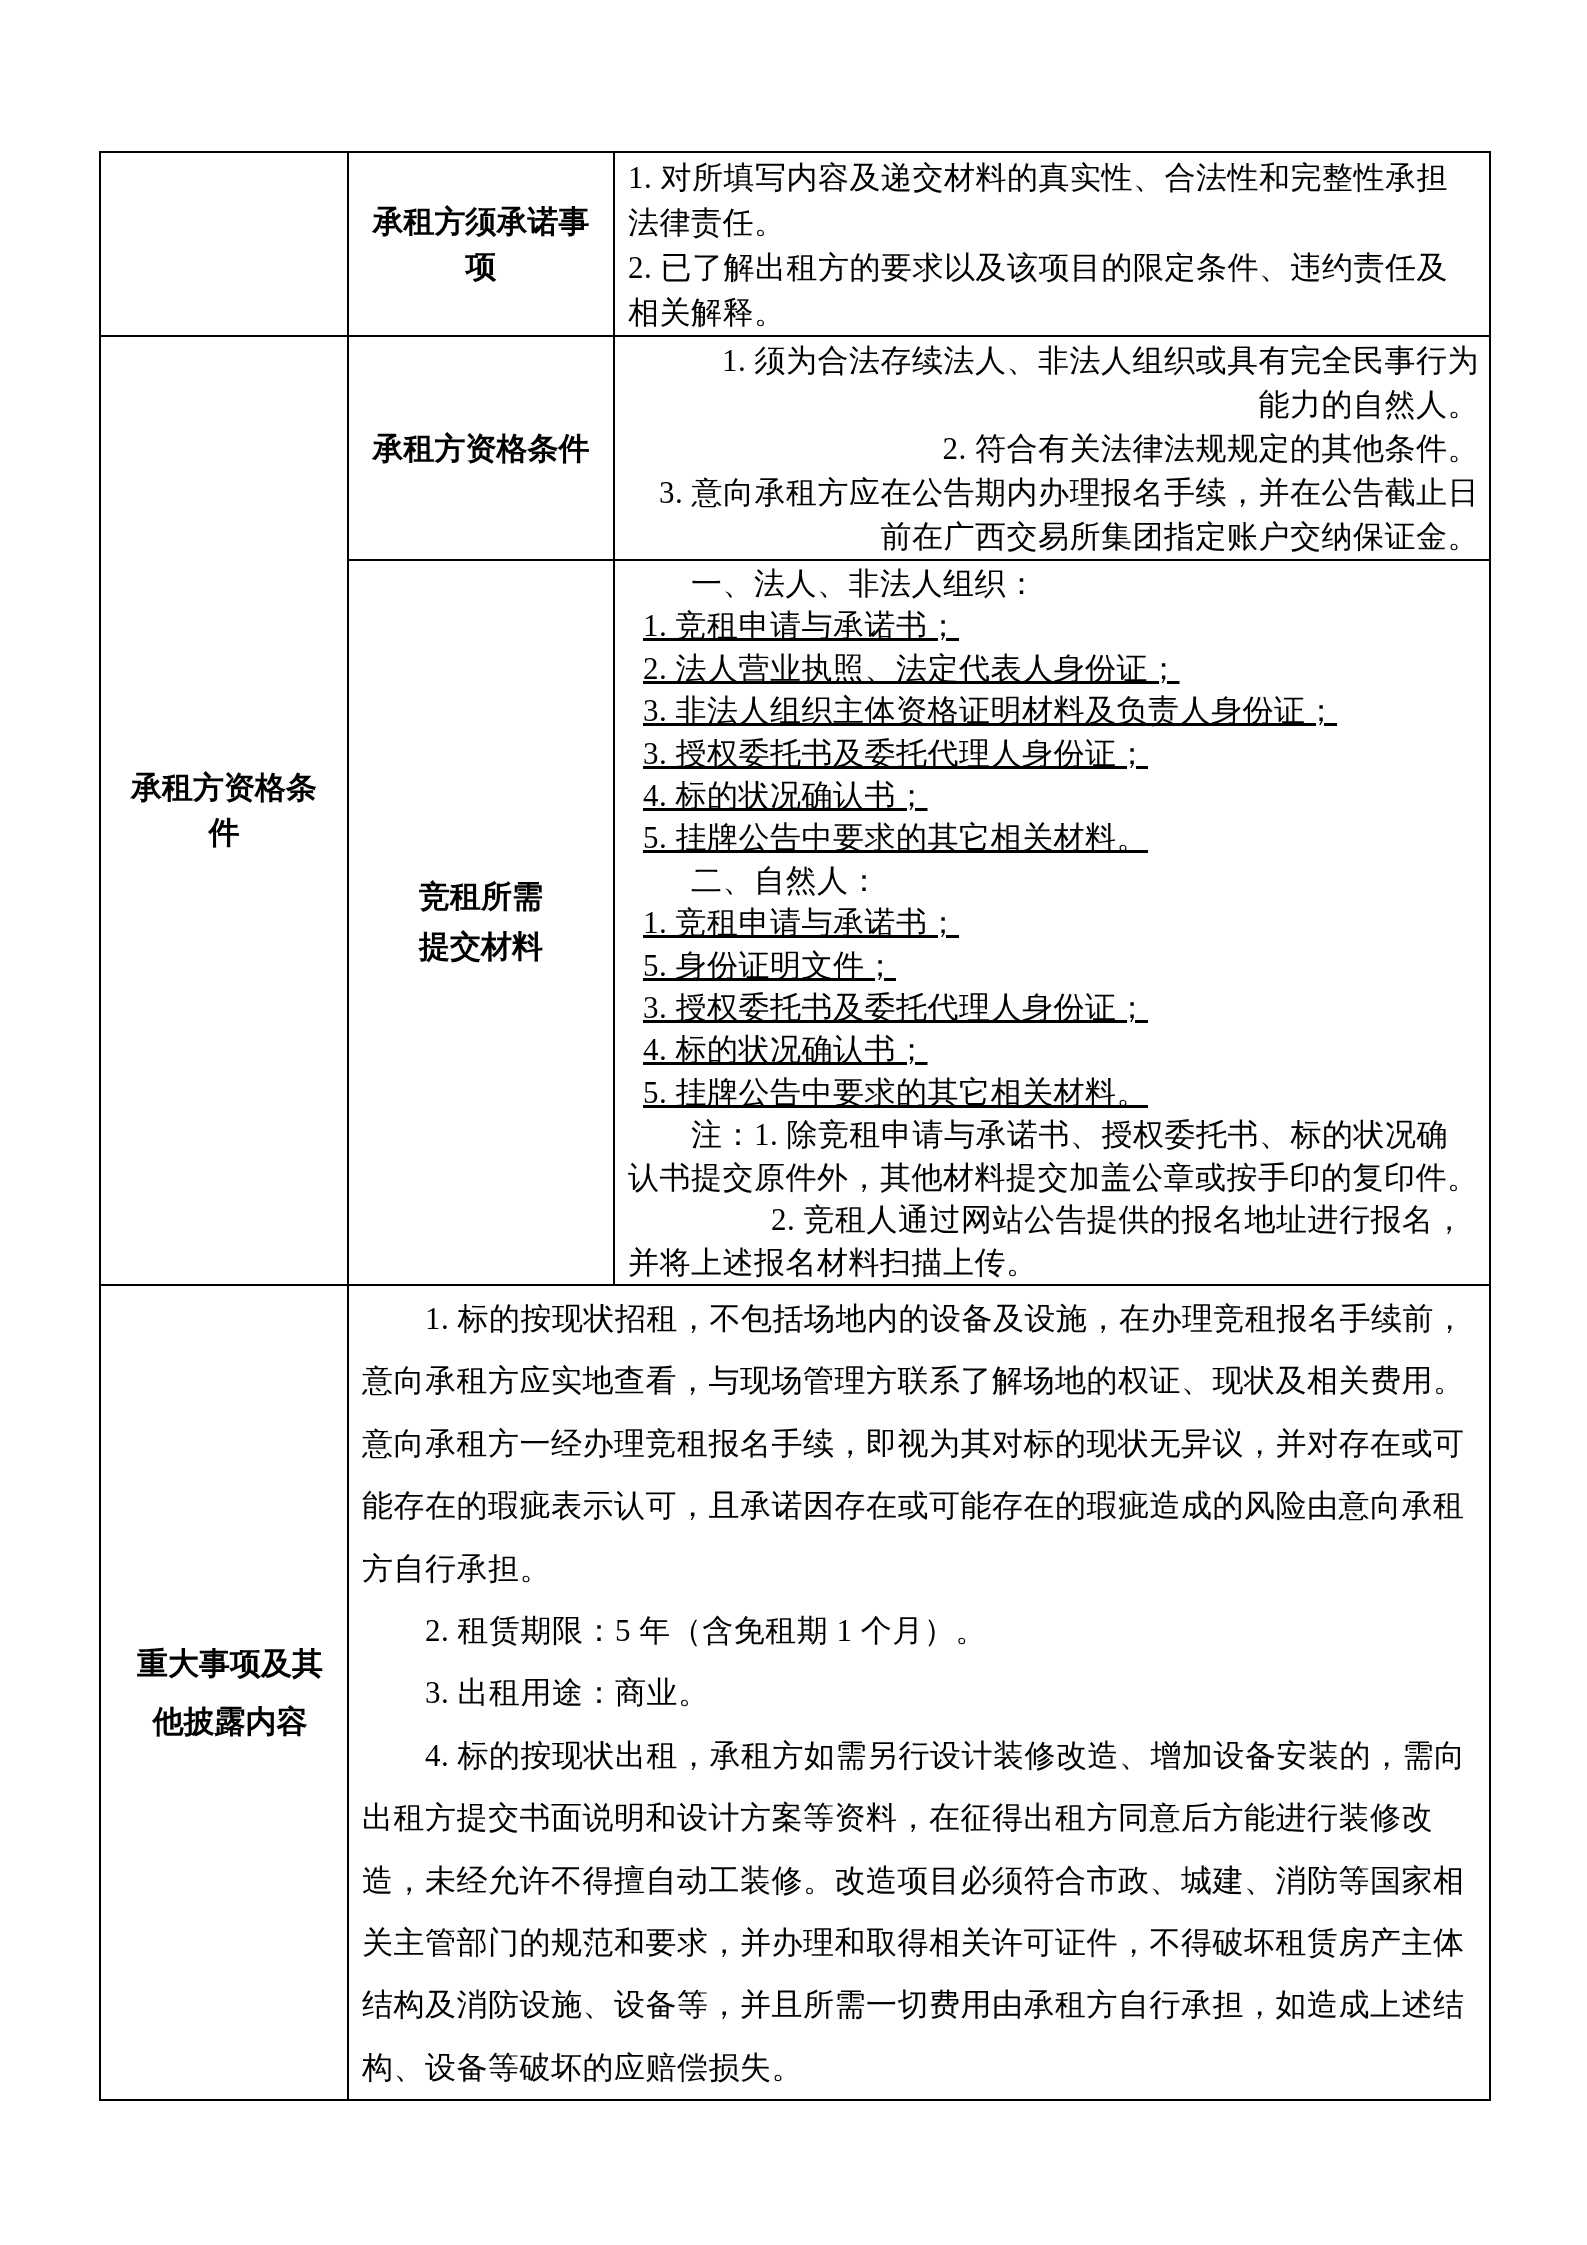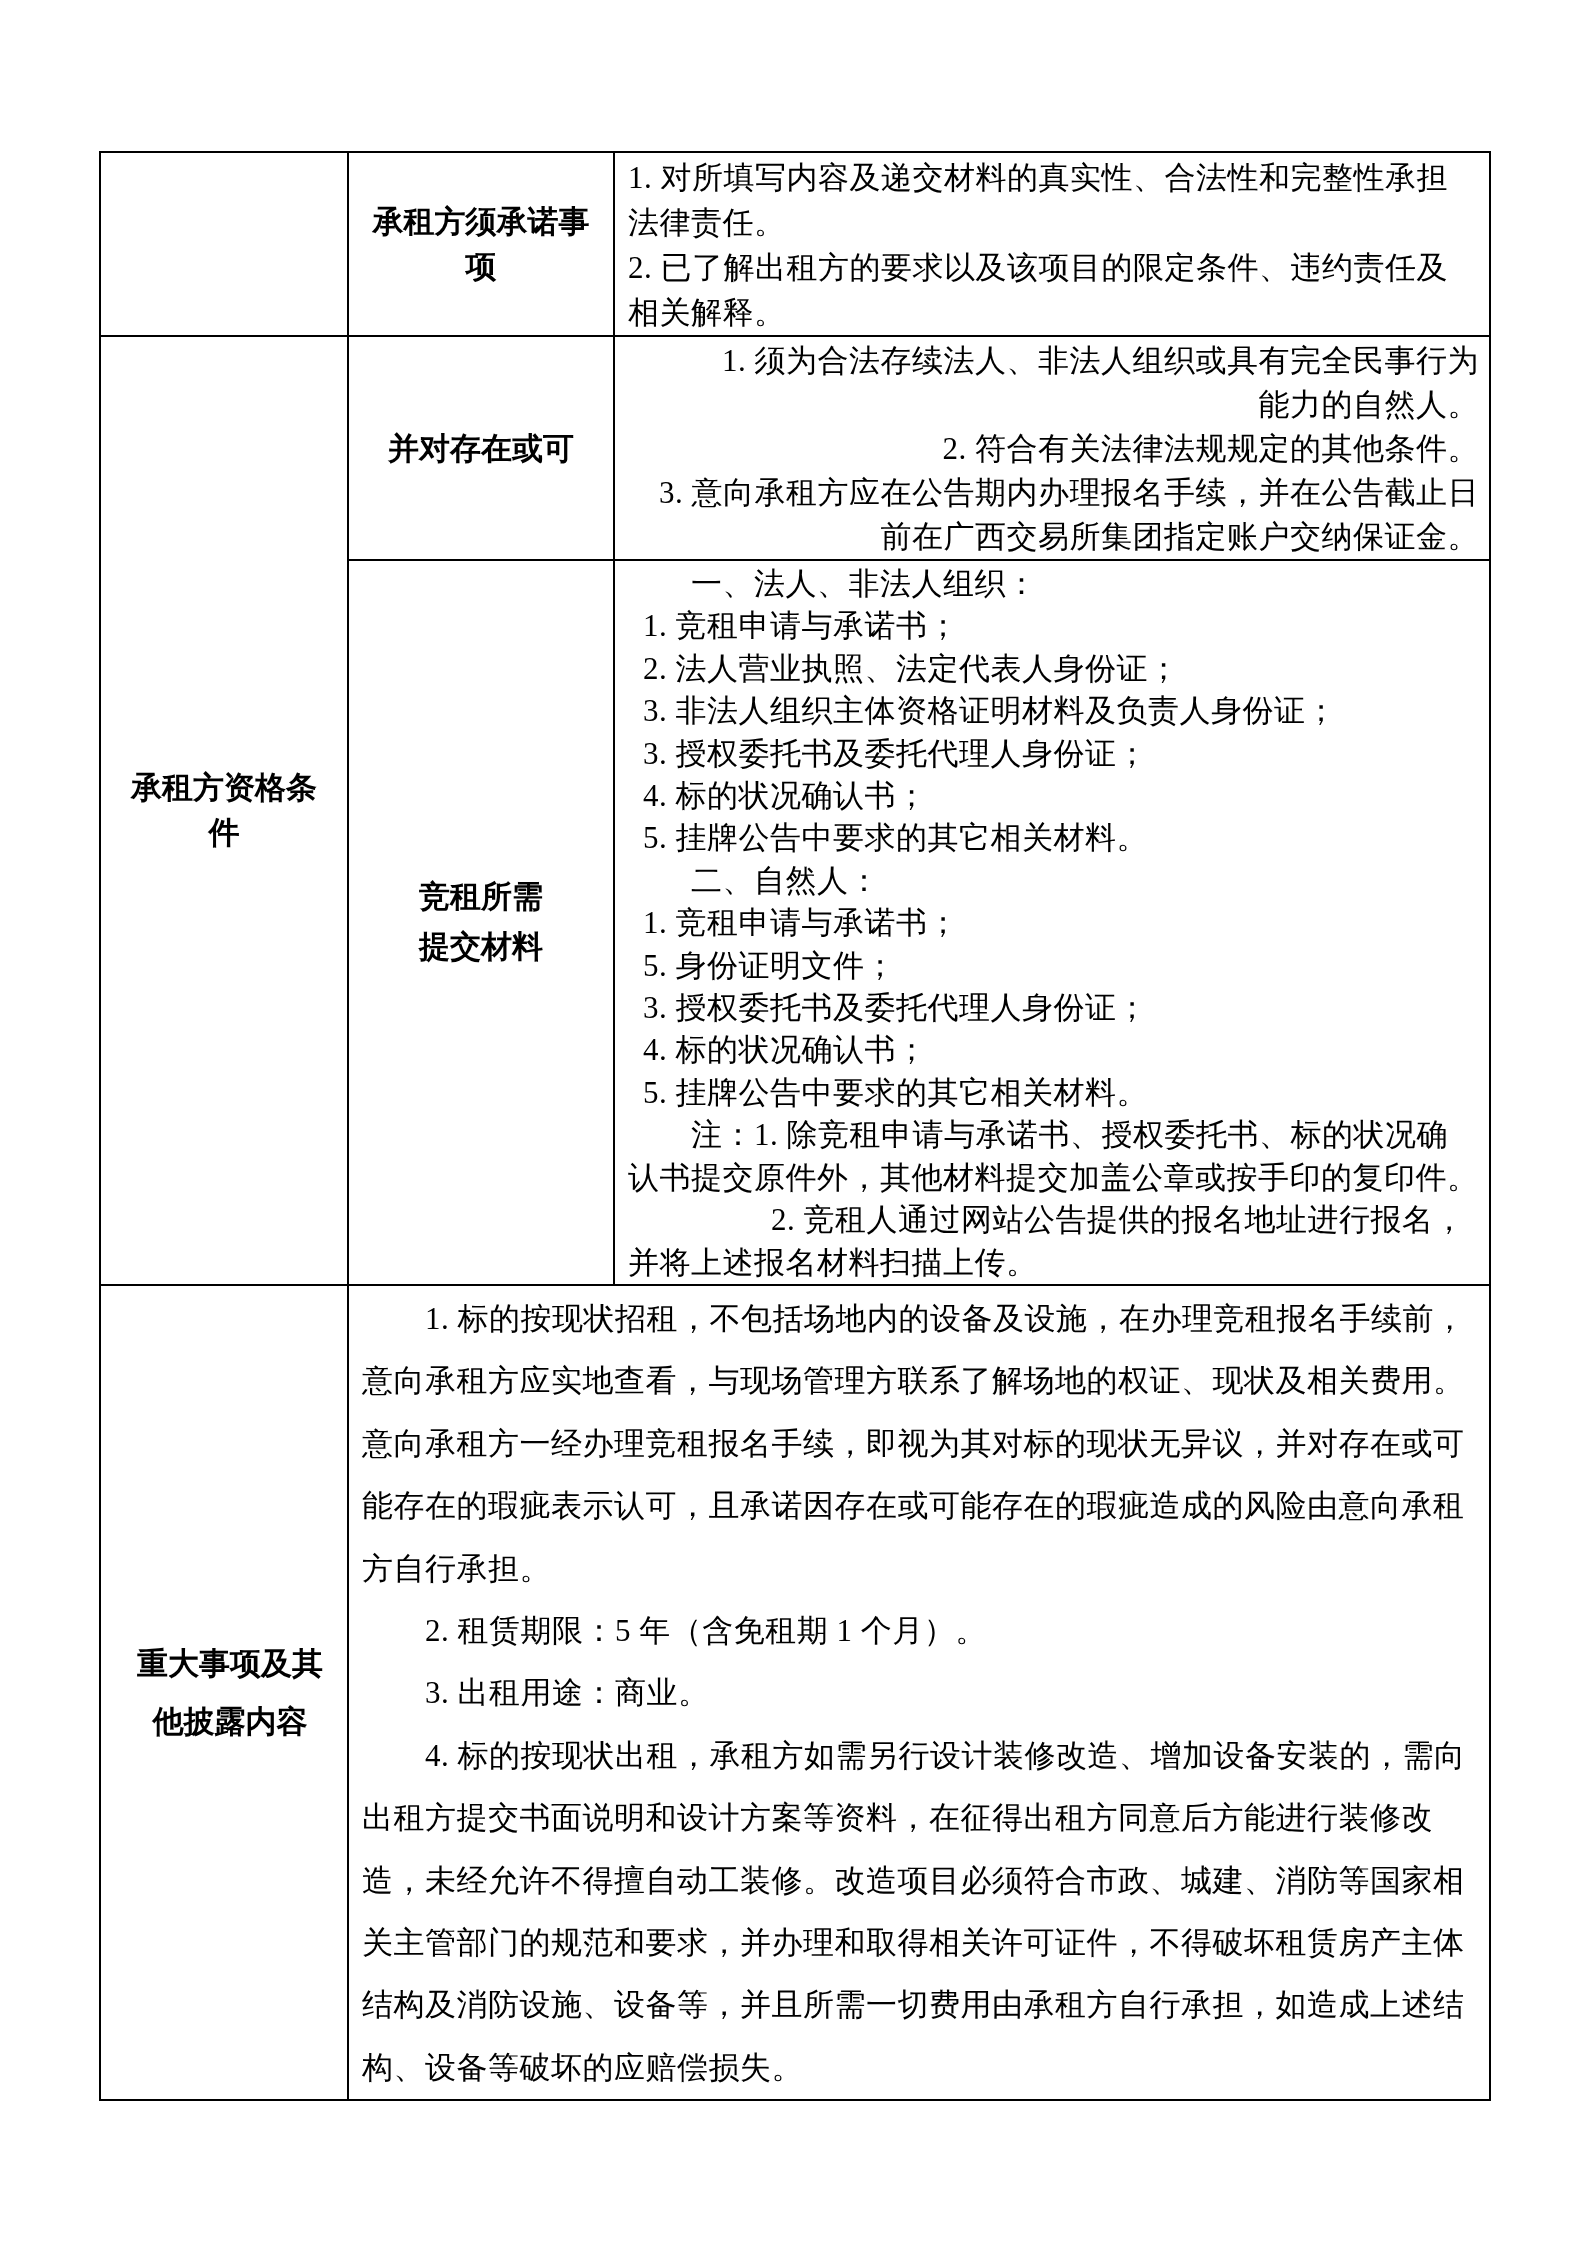--- a/index.html
+++ b/index.html
@@ -49,21 +49,21 @@
   
   .lh45 .line  { line-height: 45px; }
   .lh44 .line  { line-height: 44px; text-align: right; }
   .lh42 .line  { line-height: 42.4px; }
   .lh62 .line  { line-height: 62.4px; }
   .lbl-lh45 .lbl-line { line-height: 45px; }
   .lbl-lh50 .lbl-line { line-height: 50px; }
   .lbl-lh58 .lbl-line { line-height: 58px; padding-left: 12px; }
   
   .i0  { padding-left: 0; }
-  .i05 { padding-left: 15px; }
+  .i05 { padding-left: 15px; text-decoration: underline; }
   .i2  { padding-left: 63px; }
   .i45 { padding-left: 143px; }
 </style>
 </head>
 <body>
 
 <table class="doc-table">
   <colgroup>
     <col style="width:248px">
     <col style="width:266px">
@@ -84,21 +84,21 @@
             <div class="line i0">相关解释。</div>
           </div>
     </td>
   </tr>
   <tr style="height:220px">
     <td class="label-cell lbl-lh45" rowspan="2">
           <div class="lbl-line">承租方资格条</div>
           <div class="lbl-line">件</div>
         </td>
     <td class="label-cell lbl-lh45">
-          <div class="lbl-line">并对存在或可</div>
+          <div class="lbl-line">承租方资格条件</div>
         </td>
     <td class="content-cell lh44">
       <div class="content-pad">
             <div class="line i2">1. 须为合法存续法人、非法人组织或具有完全民事行为</div>
             <div class="line i0">能力的自然人。</div>
             <div class="line i2">2. 符合有关法律法规规定的其他条件。</div>
             <div class="line i0">3. 意向承租方应在公告期内办理报名手续，并在公告截止日</div>
             <div class="line i0">前在广西交易所集团指定账户交纳保证金。</div>
           </div>
     </td>

